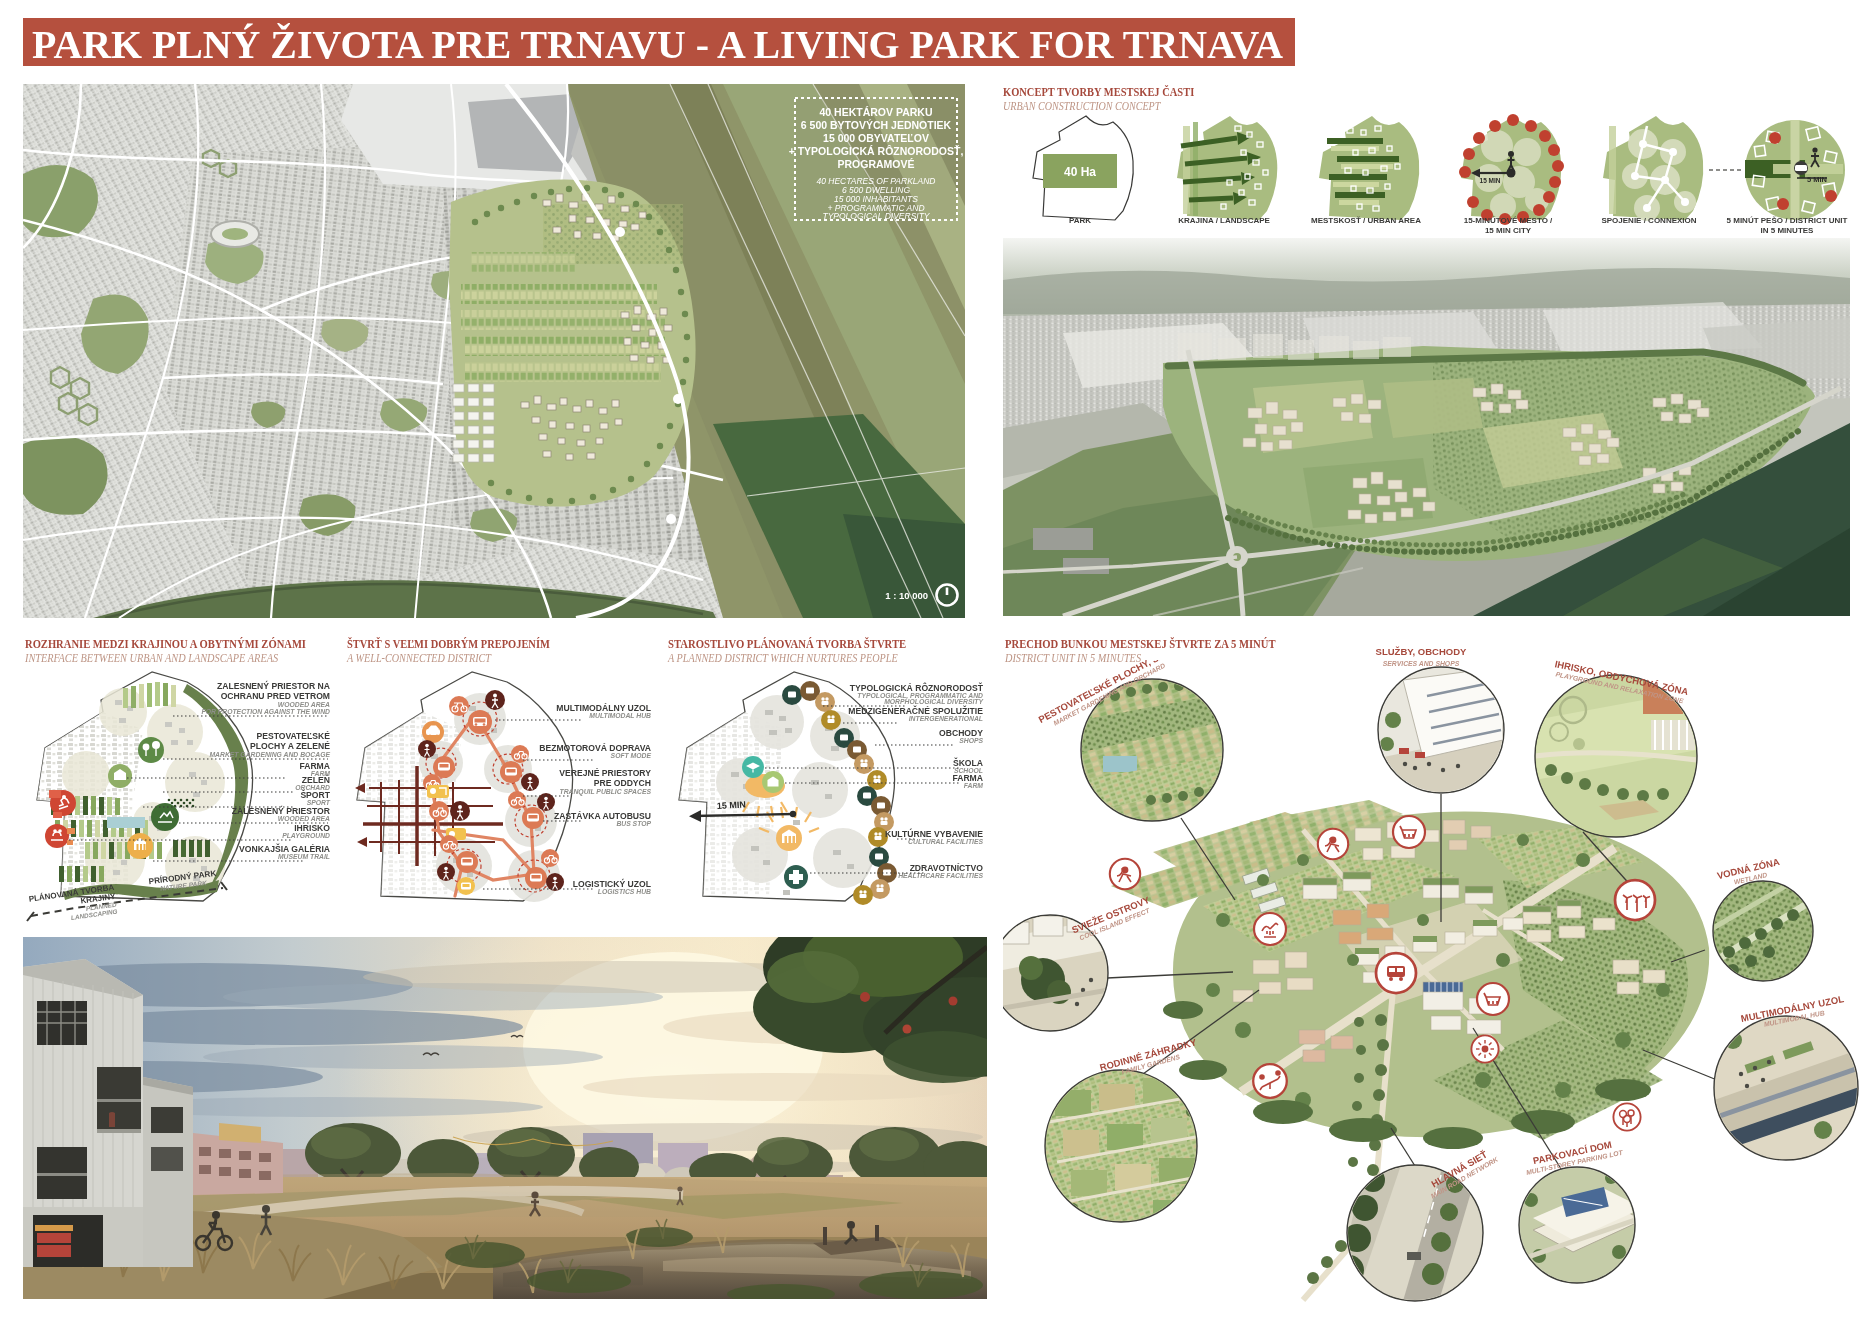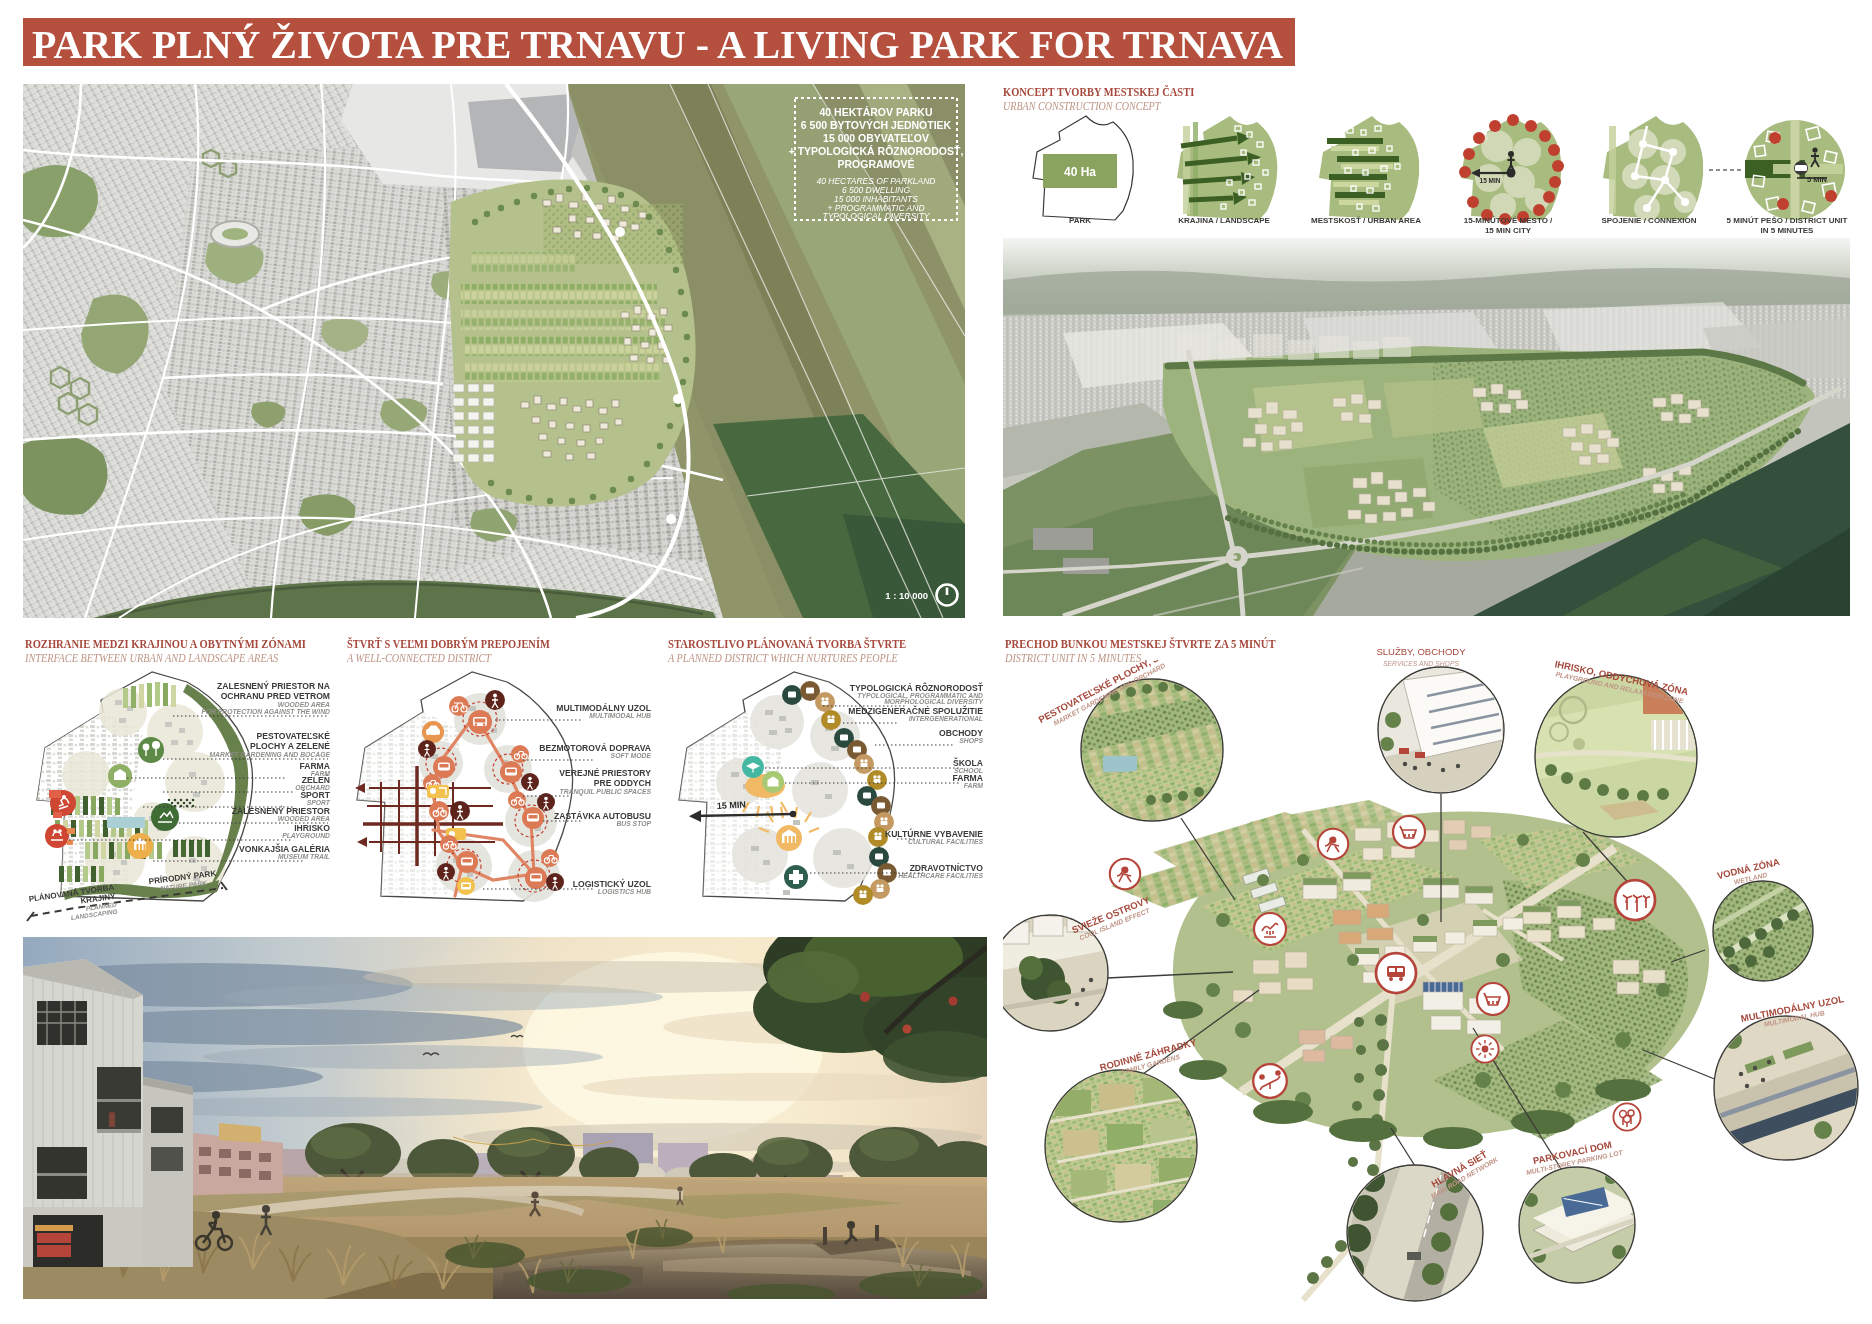--- a/index.html
+++ b/index.html
@@ -2039,13 +2039,13 @@
 <text x="570" y="496" font-size="9.5" font-weight="bold" fill="#a6493c">PARKOVACÍ DOM</text>
 <text x="570" y="505" font-size="6.8" font-style="italic" font-weight="bold" fill="#c09486">MULTI-STOREY PARKING LOT</text>
 </g>
 </g>
 
 <g text-anchor="middle" font-family="Liberation Sans, sans-serif">
 <text x="428" y="-8" font-size="9.5" font-weight="bold" fill="#a6493c"></text>
 </g>
 </svg>
 
-<div class="abs" style="left:1331px;top:646px;width:180px;text-align:center;font-weight:normal;font-size:9.5px;color:#a6493c;">SLUŽBY, OBCHODY<br><span style="font-style:italic;font-size:6.8px;color:#c09486;">SERVICES AND SHOPS</span></div>
+<div class="abs" style="left:1331px;top:646px;width:180px;text-align:center;font-weight:bold;font-size:9.5px;color:#a6493c;">SLUŽBY, OBCHODY<br><span style="font-style:italic;font-size:6.8px;color:#c09486;">SERVICES AND SHOPS</span></div>
 
 </body></html>

